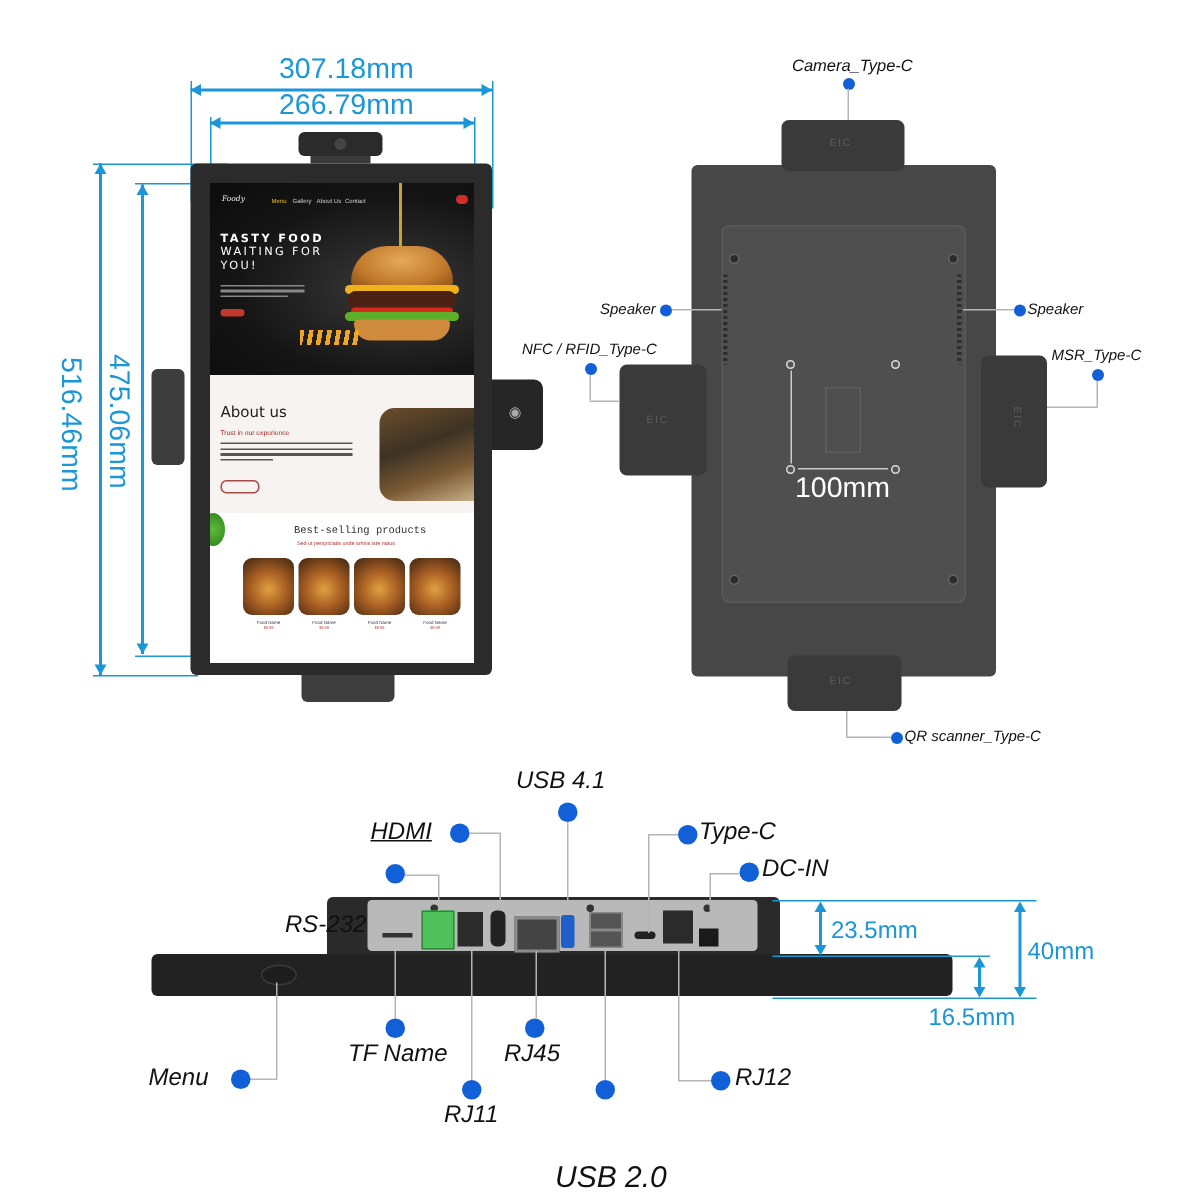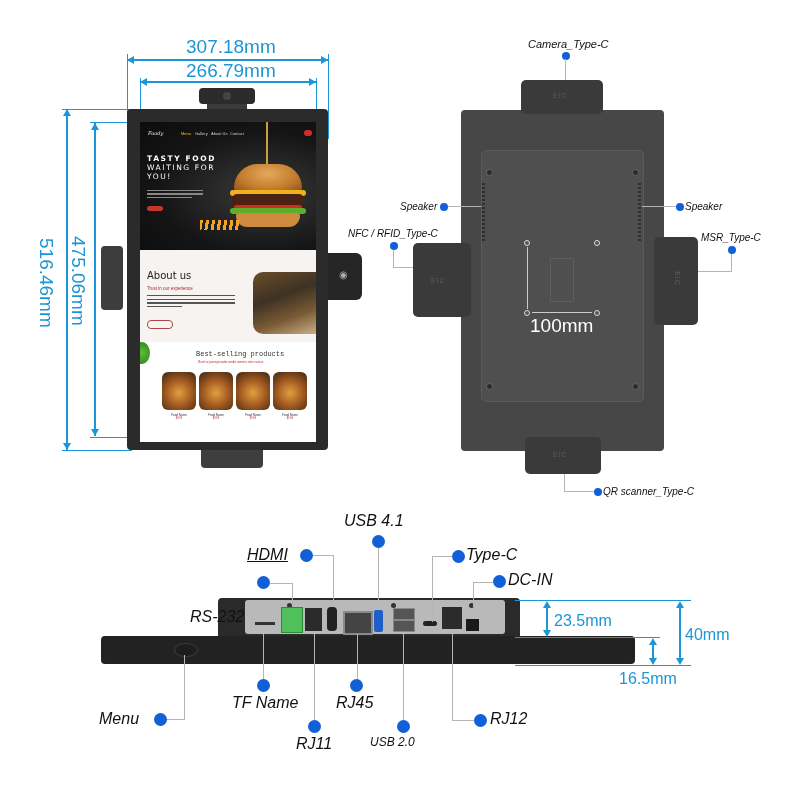--- a/index.html
+++ b/index.html
@@ -304,21 +304,21 @@
   <div class="lead" style="left:314px;top:634px;width:1px;height:86px;"></div>
   <div class="dot big" style="left:308px;top:720px;"></div>
   <div class="label" style="left:296px;top:735px;font-size:16px;">RJ11</div>
 
   <div class="lead" style="left:357px;top:634px;width:1px;height:45px;"></div>
   <div class="dot big" style="left:350px;top:679px;"></div>
   <div class="label" style="left:336px;top:694px;font-size:16px;">RJ45</div>
 
   <div class="lead" style="left:403px;top:634px;width:1px;height:86px;"></div>
   <div class="dot big" style="left:397px;top:720px;"></div>
-  <div class="label" style="left:370px;top:735px;font-size:12px;">USB 2.0</div>
+  <div class="label" style="left:370px;top:774px;font-size:20px;">USB 2.0</div>
 
   <div class="lead" style="left:452px;top:634px;width:1px;height:86px;"></div>
   <div class="lead" style="left:452px;top:720px;width:22px;height:1px;"></div>
   <div class="dot big" style="left:474px;top:714px;"></div>
   <div class="label" style="left:490px;top:710px;font-size:16px;">RJ12</div>
 
   <div class="dimline" style="left:515px;top:600px;width:176px;height:1px;"></div>
   <div class="dimline" style="left:515px;top:637px;width:145px;height:1px;"></div>
   <div class="dimline" style="left:515px;top:665px;width:176px;height:1px;"></div>
 

